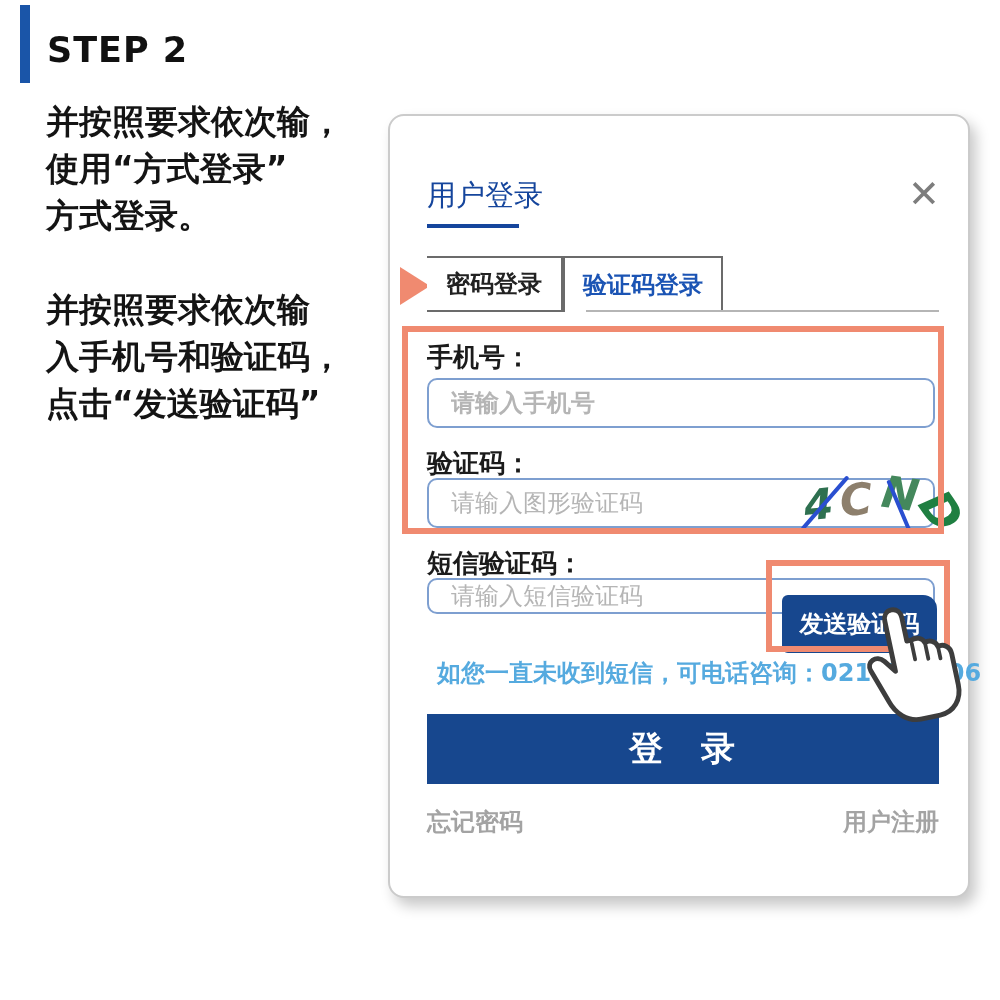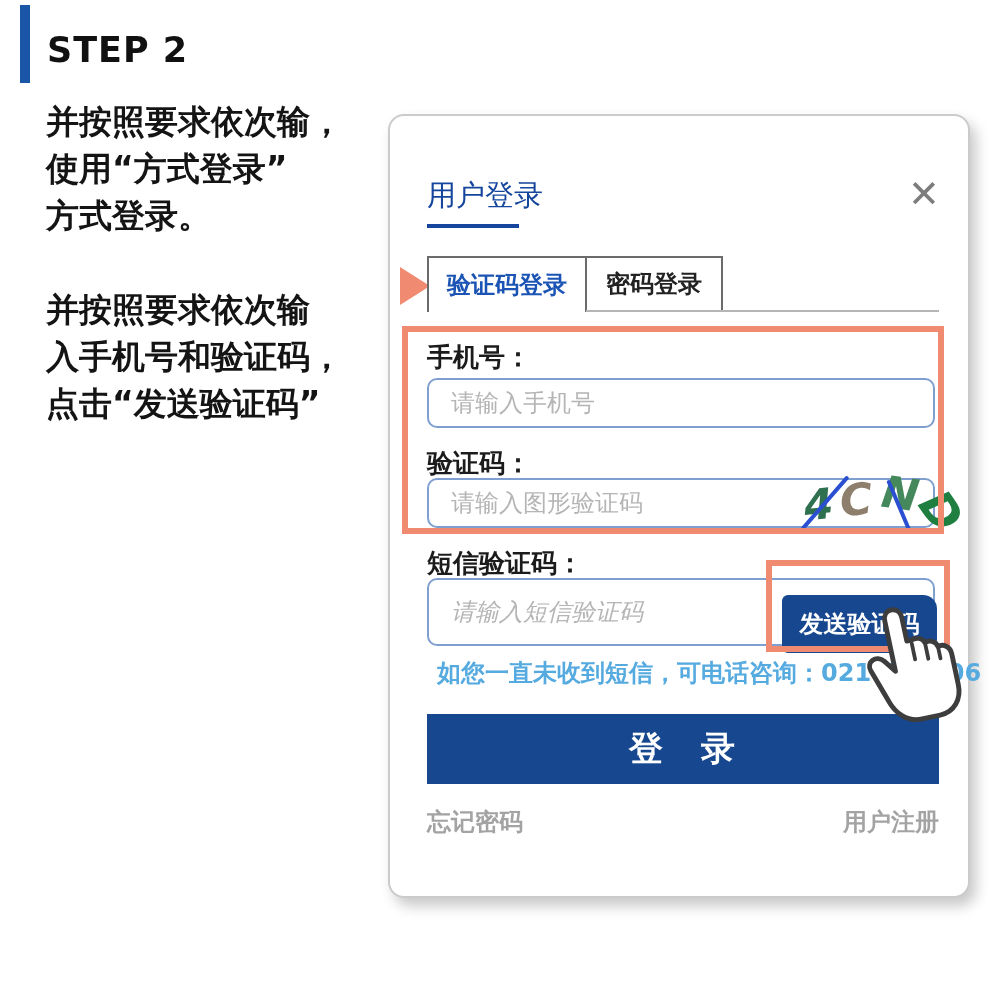--- a/index.html
+++ b/index.html
@@ -41,23 +41,23 @@
     font-size:33px;font-weight:800;color:#f08a70;white-space:nowrap;}
   
   .field-label{position:absolute;left:37px;font-size:26px;font-weight:700;color:#1b1b1b;}
   .lbl-phone{top:224px;}
   .lbl-captcha{top:330px;}
   .lbl-sms{top:430px;}
   .text-input{position:absolute;left:37px;width:508px;height:50px;box-sizing:border-box;
     border:2px solid #7e9fd0;border-radius:10px;font-size:24px;padding:0 22px;color:#333;
     font-family:"DejaVu Sans","Liberation Sans",sans-serif;outline:none;background:#fff;}
   .text-input::placeholder{color:#b5b5b5;opacity:1;}
-  .inp-phone{top:262px;}
+  .inp-phone{top:262px;font-weight:bold;}
   .inp-captcha{top:362px;}
-  .inp-sms{top:462px;height:68px;font-style:italic;}
+  .inp-sms{top:462px;height:36px;}
   
   .captcha{position:absolute;left:408px;top:350px;width:165px;height:95px;z-index:5;pointer-events:none;}
   .captcha span{position:absolute;font-weight:800;font-style:italic;display:block;}
   .captcha span:nth-child(1){left:6px;top:14px;font-size:42px;color:#2e7050;transform:rotate(-6deg);}
   .captcha span:nth-child(2){left:42px;top:8px;font-size:44px;color:#8d7f6c;transform:rotate(-4deg);}
   .captcha span:nth-child(3){left:84px;top:2px;font-size:44px;color:#44885c;transform:rotate(8deg);}
   .captcha span:nth-child(4){left:124px;top:18px;font-size:46px;color:#1f7f41;transform:rotate(55deg);}
   .strike{position:absolute;height:4px;background:#2a4fd0;border-radius:2px;}
   .strike1{left:-8px;top:35px;width:70px;transform:rotate(-49deg);}
   .strike2{left:73px;top:38px;width:56px;transform:rotate(67deg);}
@@ -97,22 +97,22 @@
 </div>
 
 <div class="dialog">
 
   <div class="dlg-title">用户登录</div>
   <div class="dlg-title-underline"></div>
   <div class="close-btn">✕</div>
 
   <div class="tab-arrow"></div>
   <div class="tab-row">
+    <div class="tab tab-inactive">密码登录</div>
     <div class="tab tab-active">验证码登录</div>
-    <div class="tab tab-inactive">密码登录</div>
   </div>
   <div class="tab-underline-ext"></div>
 
   <div class="coral-box coral-box-fields"></div>
 
   <div class="field-label lbl-phone">手机号：</div>
   <input class="text-input inp-phone" type="text" placeholder="请输入手机号" style="">
 
   <div class="field-label lbl-captcha">验证码：</div>
   <input class="text-input inp-captcha" type="text" placeholder="请输入图形验证码" style="">

